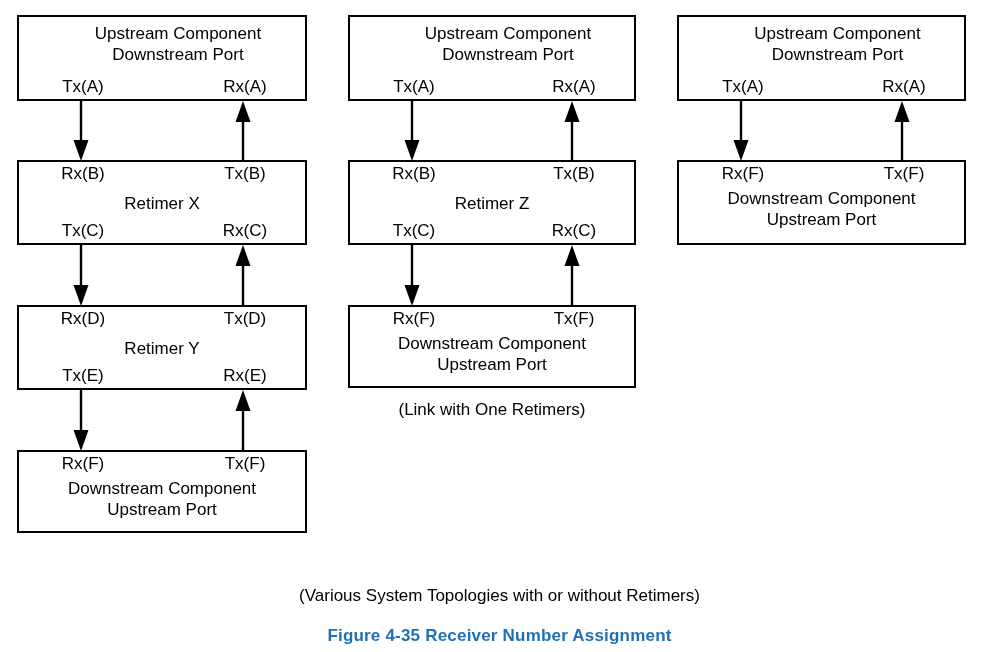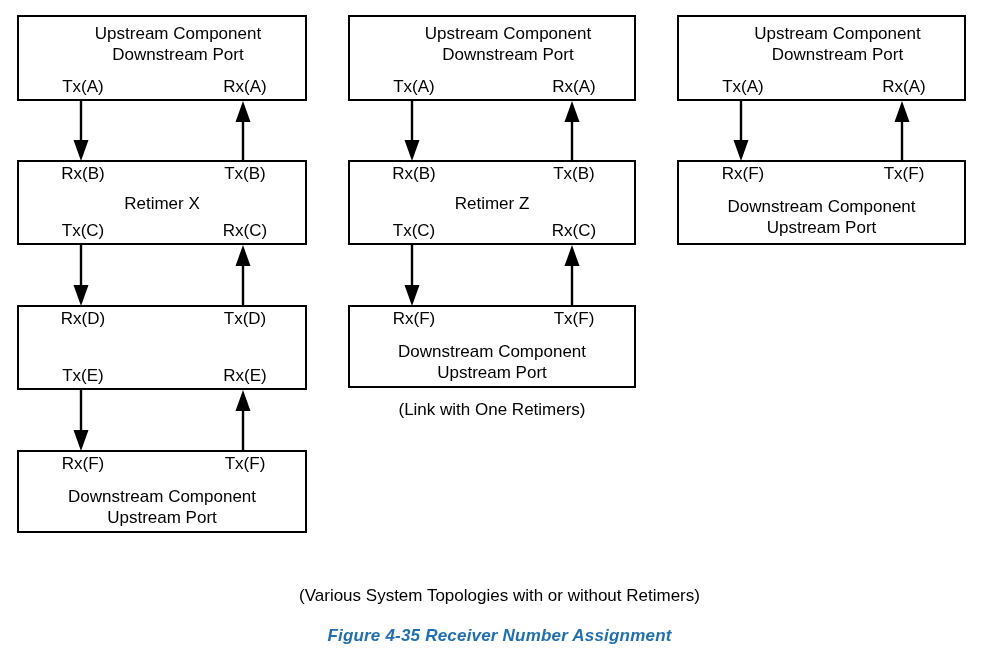--- a/index.html
+++ b/index.html
@@ -40,21 +40,21 @@
   
   .title-top {
     top: 6px;
     margin-left: 32px;
   }
   .title-mid {
     top: 50%;
     transform: translateY(-50%);
   }
   .title-below-ports {
-    top: 34px;
+    top: 26px;
   }
 
   .port-label {
     position: absolute;
     font-size: 17px;
     line-height: 20px;
     text-align: center;
     width: 90px;
     color: #000000;
     white-space: nowrap;
@@ -86,21 +86,20 @@
     font-size: 17px;
     line-height: 21px;
     color: #000000;
     white-space: nowrap;
   }
   .figure-caption {
     position: absolute;
     text-align: center;
     font-size: 17px;
     line-height: 22px;
-    font-style: italic;
     font-weight: bold;
     color: #1F6FB5;
     white-space: nowrap;
     letter-spacing: 0.2px;
   }
 </style>
 </head>
 <body>
 
 <div id="page">
@@ -142,20 +141,21 @@
   </div>
 
   <div class="arrow" style="left:231px; top:245px; height:61px;">
     <svg width="24" height="61" viewBox="0 0 24 61">
       <line x1="12" y1="61" x2="12" y2="14" stroke="#000000" stroke-width="2.4"></line>
       <polygon points="12,0 4.5,21 19.5,21" fill="#000000"></polygon>
     </svg>
   </div>
 
   <div class="node-box" style="left:17px; top:305px; width:290px; height:85px;">
+    <div class="box-title title-mid">Retimer Y</div>
     <div class="port-label port-top-left" style="left:19px;">Rx(D)</div>
     <div class="port-label port-top-right" style="left:181px;">Tx(D)</div>
     <div class="port-label port-bot-left" style="left:19px;">Tx(E)</div>
     <div class="port-label port-bot-right" style="left:181px;">Rx(E)</div>
   </div>
 
   <div class="arrow" style="left:69px; top:390px; height:61px;">
     <svg width="24" height="61" viewBox="0 0 24 61">
       <line x1="12" y1="0" x2="12" y2="47" stroke="#000000" stroke-width="2.4"></line>
       <polygon points="12,61 4.5,40 19.5,40" fill="#000000"></polygon>

